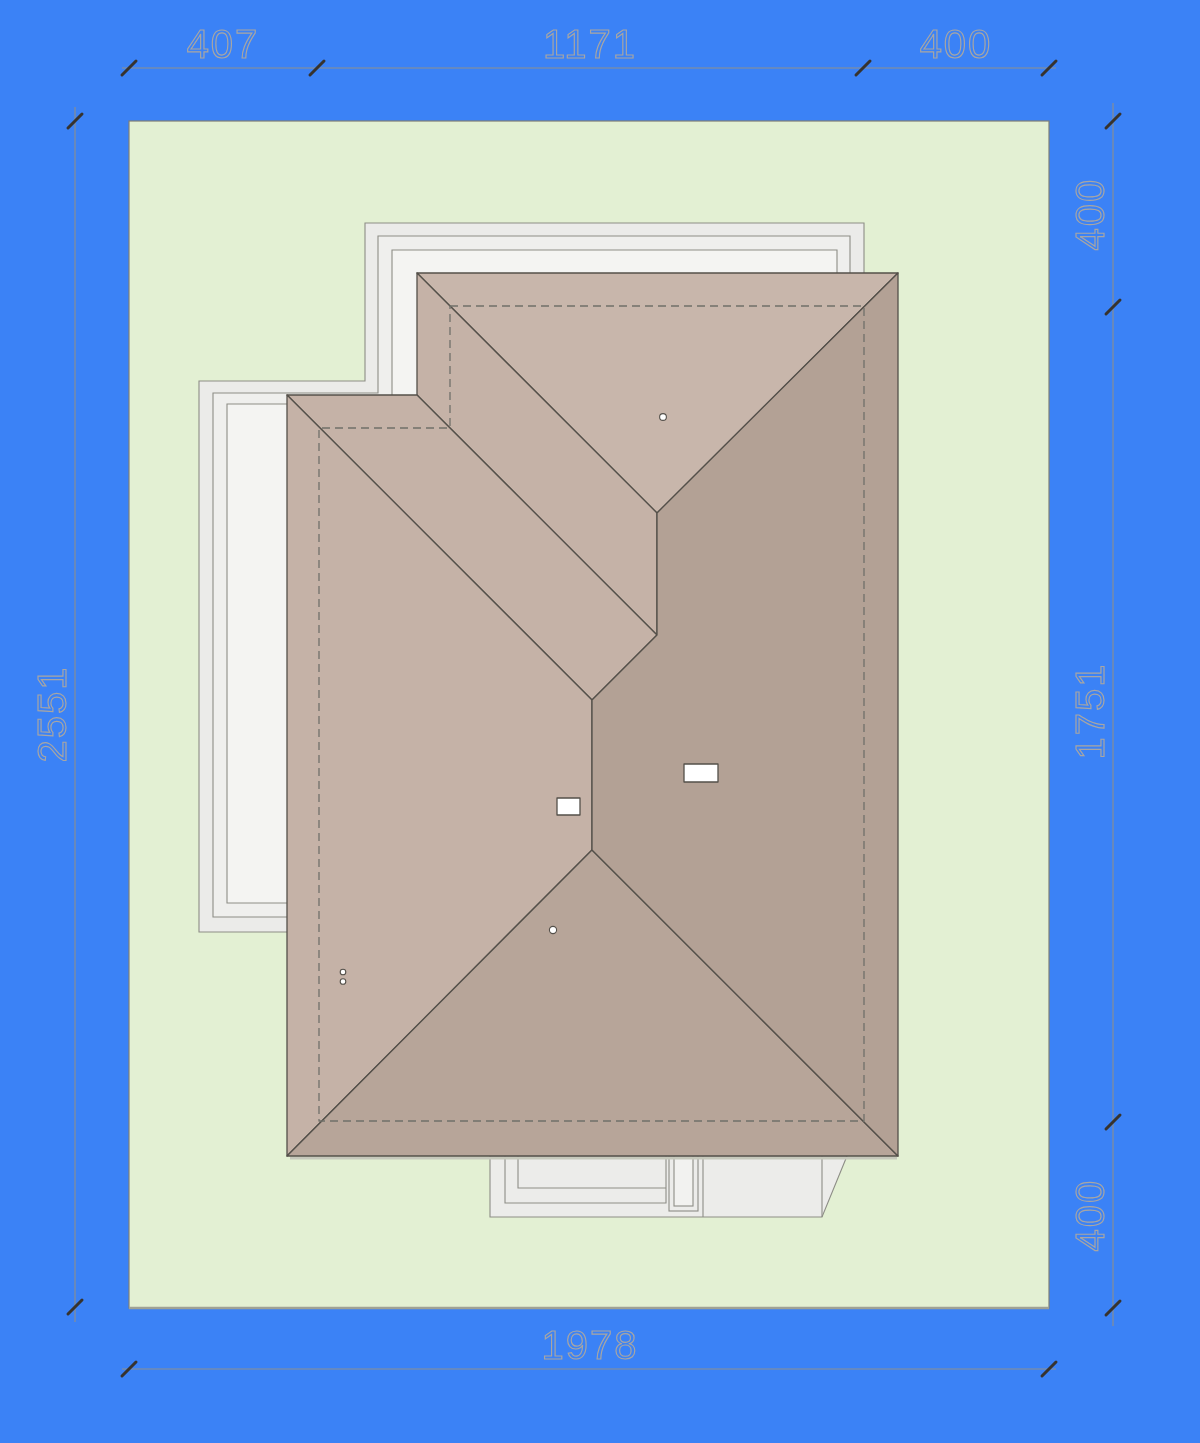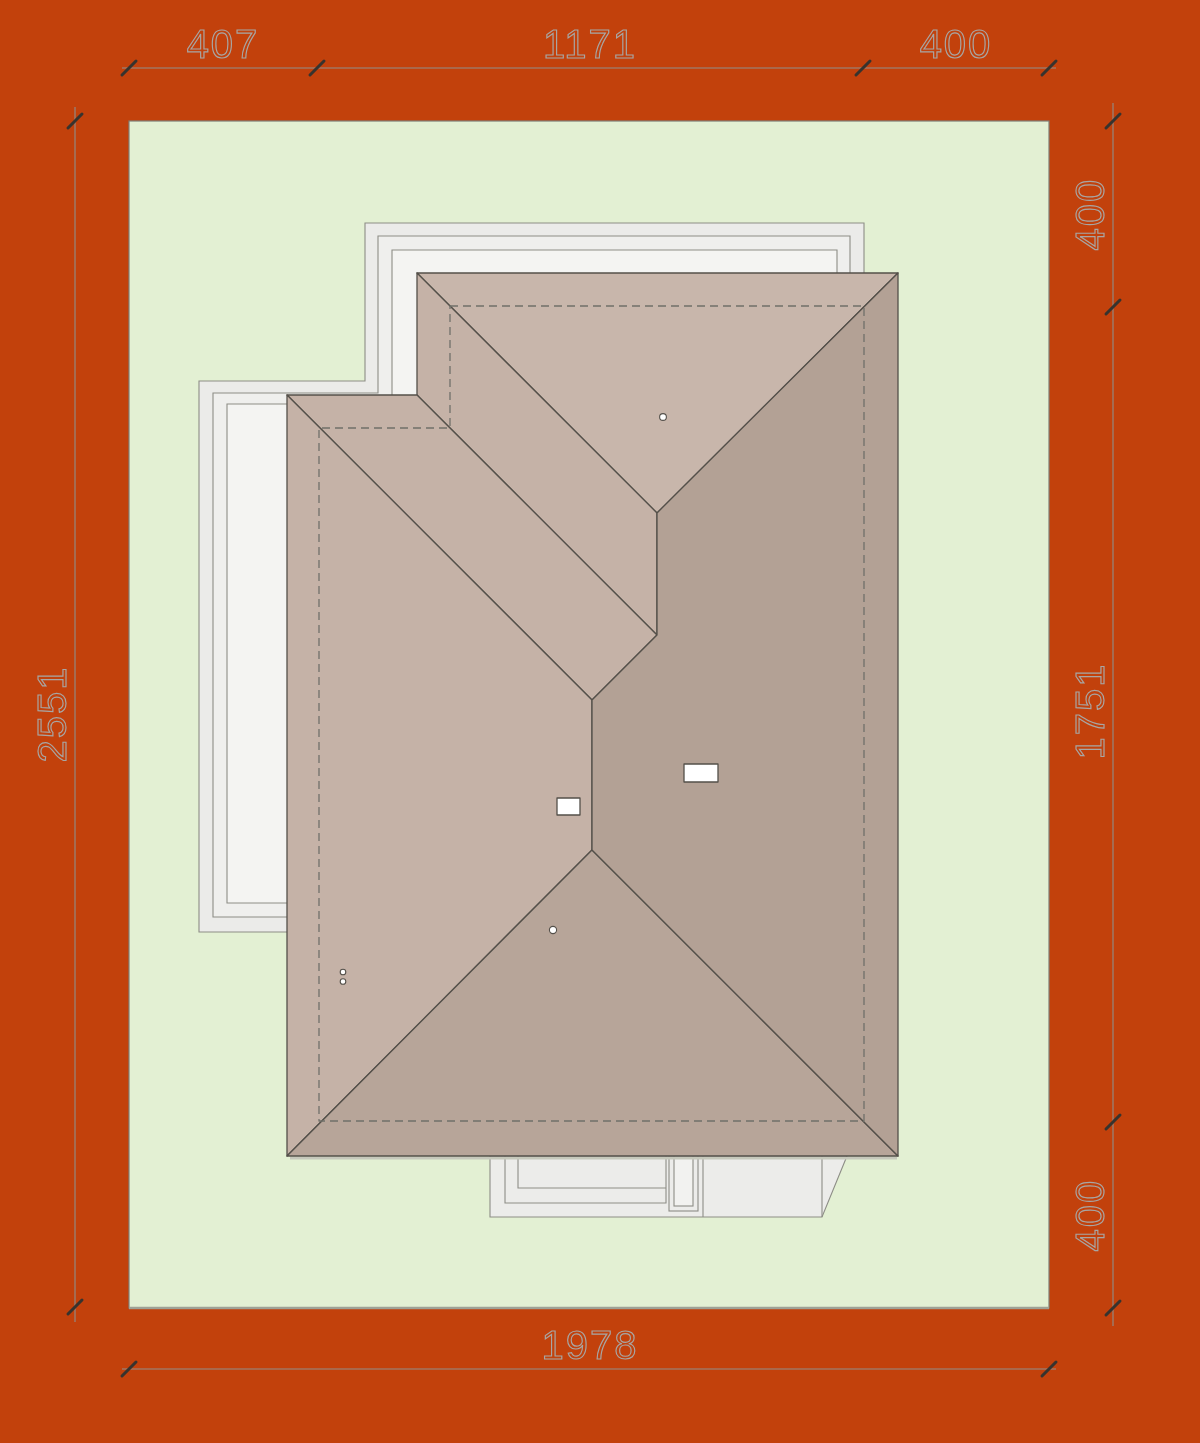--- a/index.html
+++ b/index.html
@@ -1,16 +1,16 @@
 <!DOCTYPE html>
 <html><head>
 <meta charset="utf-8">
 <style>
   html,body{margin:0;padding:0;background:#ffffff;}
-  .canvas{position:relative;width:1200px;height:1443px;background:#c2410c;overflow:hidden;
+  .canvas{position:relative;width:1200px;height:1443px;background:#3b82f6;overflow:hidden;
           font-family:"Liberation Sans", sans-serif;}
   svg{display:block;}
   .dim-label{font-family:"Liberation Sans", sans-serif;font-size:40px;letter-spacing:2px;
              fill:none;stroke:#a8a6a4;stroke-width:1.15;}
 </style>
 </head>
 <body>
 
 <div class="canvas">
 <svg width="1200" height="1443" viewBox="0 0 1200 1443" xmlns="http://www.w3.org/2000/svg">

